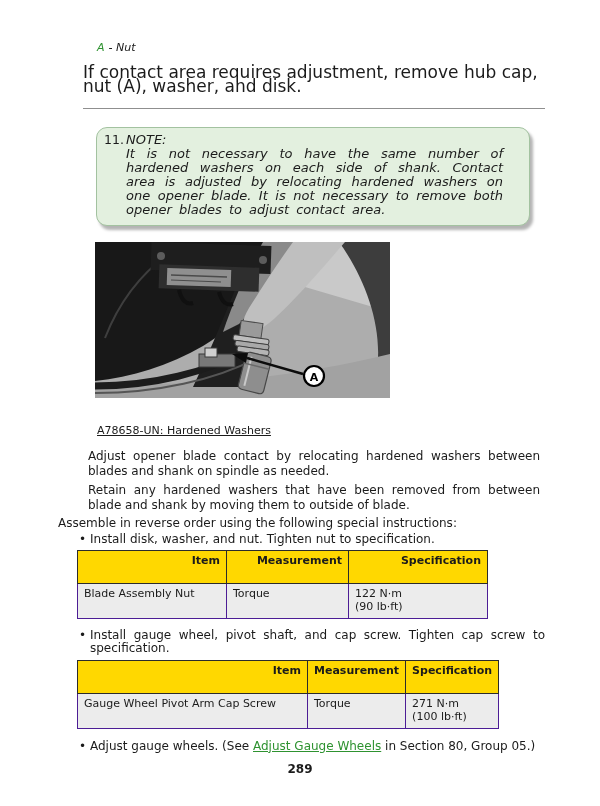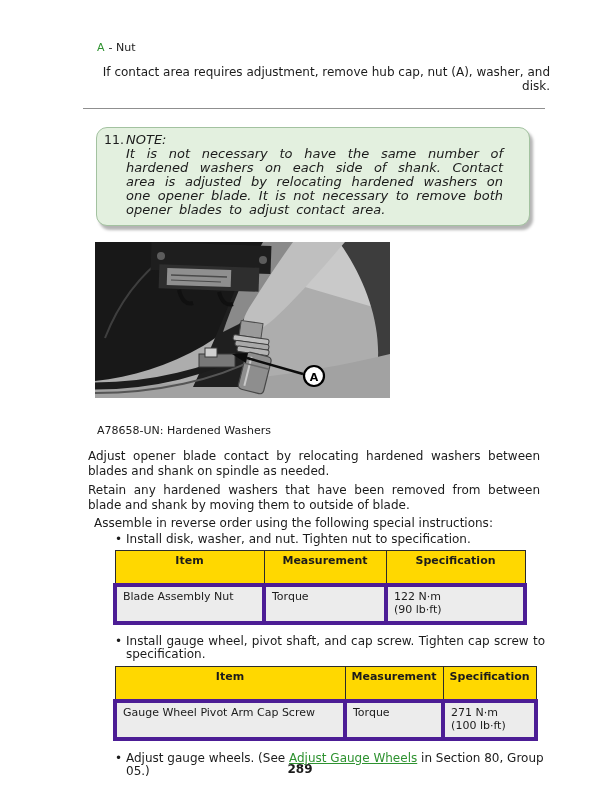--- a/index.html
+++ b/index.html
@@ -2,63 +2,63 @@
 <html><head>
 <meta charset="utf-8">
 <style>
   html,body{margin:0;padding:0;background:#ffffff;}
   .page{
     position:relative;width:600px;height:806px;background:#ffffff;
     font-family:"DejaVu Sans","Liberation Sans",sans-serif;color:#1b1b1b;
     overflow:hidden;
   }
   
-  .legend{font-size:11px;line-height:14px;}
+  .legend{font-size:11px;line-height:14px;font-style:italic;}
   .legend .letter{color:#2e9230;}
   .legend .ltext{margin-left:4px;}
   .top-legend{padding-top:41px;margin-left:97px;}
   
-  .intro{margin:10px 50px 0 83px;font-size:12px;line-height:14px;text-align:right;}
+  .intro{margin:10px 50px 0 83px;font-size:17px;line-height:14px;}
   
   .rule{border:none;border-top:1px solid #8f8f8f;margin:15px 55px 0 83px;height:0;}
   
   .note{
     margin:18px 70px 0 96px;background:#e3f0df;border:1px solid #a3c2a0;
     border-radius:11px;box-shadow:3px 4px 3px #b4b4b4;
     padding:5px 26px 8px 7px;display:flex;
   }
   .note-num{width:22px;flex:none;font-size:12.5px;line-height:14px;}
   .note-content{flex:1;font-style:italic;font-size:13px;line-height:14px;}
   .note-label{display:block;}
   .note-body{display:block;text-align:justify;word-spacing:3px;}
   
   .photo{margin:16px 0 0 95px;width:295px;height:156px;line-height:0;}
   
   .figure-caption{margin:26px 0 0 97px;font-size:11px;line-height:14px;}
-  .caption-id{margin-bottom:10px;}
+  .caption-id{margin-bottom:10px;text-decoration:underline;}
   
   .pars{margin:11px 56px 0 84px;}
   .body-par{margin:4px;font-size:12px;line-height:15px;text-align:justify;}
   
   .step{display:flex;margin:4px 55px 0 58px;font-size:12px;line-height:13.4px;}
   .step-num{width:26px;flex:none;}
-  .step-body{flex:1;margin-left:36px;}
+  .step-body{flex:1;}
   
   .bullet{display:flex;margin-top:3px;padding-left:21px;}
   .bullet::before{content:"\2022";width:11px;flex:none;}
   .btext{flex:1;}
   .just{text-align:justify;}
   .b2{margin-top:10px;}
   .b3{margin-top:11px;}
   
   table.spec{border-collapse:collapse;table-layout:fixed;margin:3px 0 0 19px;
     font-size:11px;line-height:13px;}
-  table.spec th{background:#ffd800;font-weight:bold;text-align:center;
+  table.spec th{background:#ffd800;font-weight:bold;text-align:right;
     padding:3px 6px 16px 6px;border:1px solid #2b2b2b;}
-  table.spec td{background:#ececec;padding:3px 6px 5px 6px;border:4px solid #4c1d95;
+  table.spec td{background:#ececec;padding:3px 6px 5px 6px;border:1px solid #4c1d95;
     vertical-align:top;}
   table.t2{margin-top:4px;}
   
   .glink{color:#2e9230;text-decoration:underline;cursor:pointer;}
   
   .pageno{position:absolute;left:0;right:0;bottom:30px;text-align:center;
     font-size:12px;font-weight:bold;}
 </style>
 </head>
 <body>

